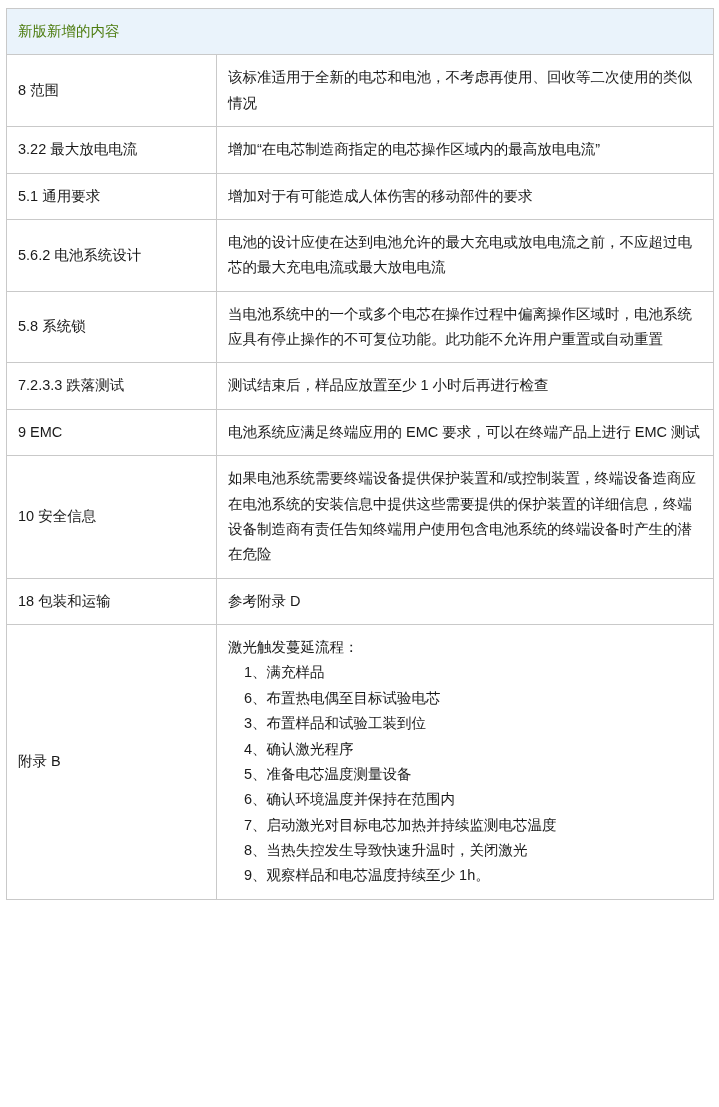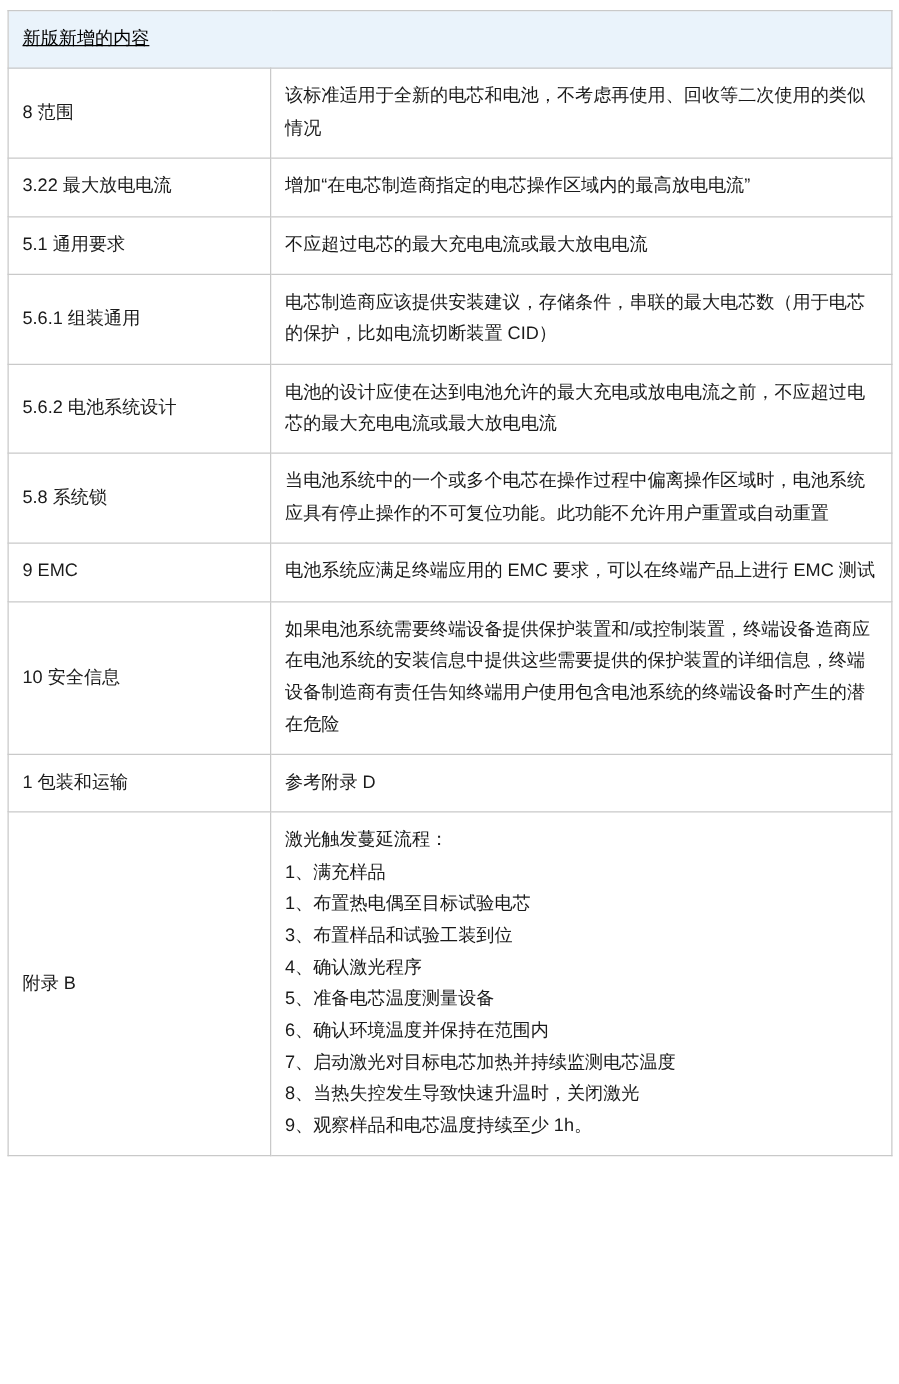--- a/index.html
+++ b/index.html
@@ -33,22 +33,21 @@
     line-height: 1.75;
     font-weight: normal;
     text-align: left;
   }
   .title-row th {
     background: #eaf3fb;
     text-align: center;
     font-weight: bold;
     font-size: 15px;
     padding: 9px 8px;
-    color: #000000;
-    text-decoration: underline;
+    color: #4d7c0f;
   }
   .header-row td {
     font-size: 14.5px;
     padding-top: 11px;
     padding-bottom: 11px;
   }
   col.c-section { width: 210px; }
   col.c-content { width: 497px; }
   .cell-section {
     font-size: 14.5px;
@@ -60,20 +59,21 @@
   }
   .list-cell {
     line-height: 1.95;
   }
   .list-cell .list-title {
     display: block;
   }
   .list-cell .list-item {
     display: block;
     white-space: nowrap;
+    margin-left: 16px;
   }
   .va-mid { vertical-align: middle; }
 </style>
 </head>
 <body>
 
 <div class="doc">
   <table class="spec-table">
     <colgroup>
       <col class="c-section">
@@ -87,53 +87,53 @@
       <tr>
         <td class="cell-section">8  范围</td>
         <td class="cell-content">该标准适用于全新的电芯和电池，不考虑再使用、回收等二次使用的类似情况</td>
       </tr>
       <tr>
         <td class="cell-section">3.22  最大放电电流</td>
         <td class="cell-content">增加“在电芯制造商指定的电芯操作区域内的最高放电电流”</td>
       </tr>
       <tr>
         <td class="cell-section">5.1  通用要求</td>
-        <td class="cell-content">不应超过电芯的最大充电电流或最大放电电流</td>
-      </tr>
-      <tr>
-        <td class="cell-section">5.6.1  组装通用</td>
-        <td class="cell-content">电芯制造商应该提供安装建议，存储条件，串联的最大电芯数（用于电芯的保护，比如电流切断装置 CID）</td>
+        <td class="cell-content">增加对于有可能造成人体伤害的移动部件的要求</td>
       </tr>
       <tr>
         <td class="cell-section">5.6.2  电池系统设计</td>
         <td class="cell-content">电池的设计应使在达到电池允许的最大充电或放电电流之前，不应超过电芯的最大充电电流或最大放电电流</td>
       </tr>
       <tr>
         <td class="cell-section">5.8  系统锁</td>
         <td class="cell-content">当电池系统中的一个或多个电芯在操作过程中偏离操作区域时，电池系统应具有停止操作的不可复位功能。此功能不允许用户重置或自动重置</td>
       </tr>
       <tr>
+        <td class="cell-section">7.2.3.3  跌落测试</td>
+        <td class="cell-content">测试结束后，样品应放置至少 1 小时后再进行检查</td>
+      </tr>
+      <tr>
         <td class="cell-section">9 EMC</td>
         <td class="cell-content">电池系统应满足终端应用的 EMC 要求，可以在终端产品上进行 EMC 测试</td>
       </tr>
       <tr>
         <td class="cell-section">10  安全信息</td>
         <td class="cell-content">如果电池系统需要终端设备提供保护装置和/或控制装置，终端设备造商应在电池系统的安装信息中提供这些需要提供的保护装置的详细信息，终端设备制造商有责任告知终端用户使用包含电池系统的终端设备时产生的潜在危险</td>
       </tr>
       <tr>
-        <td class="cell-section">1  包装和运输</td>
+        <td class="cell-section">18  包装和运输</td>
         <td class="cell-content">参考附录 D</td>
       </tr>
 
       <tr>
         <td class="cell-section va-mid">附录 B</td>
         <td class="cell-content list-cell">
           <span class="list-title">激光触发蔓延流程：</span>
           <span class="list-item">1、满充样品</span>
-          <span class="list-item">1、布置热电偶至目标试验电芯</span>
+          <span class="list-item">6、布置热电偶至目标试验电芯</span>
           <span class="list-item">3、布置样品和试验工装到位</span>
           <span class="list-item">4、确认激光程序</span>
           <span class="list-item">5、准备电芯温度测量设备</span>
           <span class="list-item">6、确认环境温度并保持在范围内</span>
           <span class="list-item">7、启动激光对目标电芯加热并持续监测电芯温度</span>
           <span class="list-item">8、当热失控发生导致快速升温时，关闭激光</span>
           <span class="list-item">9、观察样品和电芯温度持续至少 1h。</span>
         </td>
       </tr>
     </tbody>

